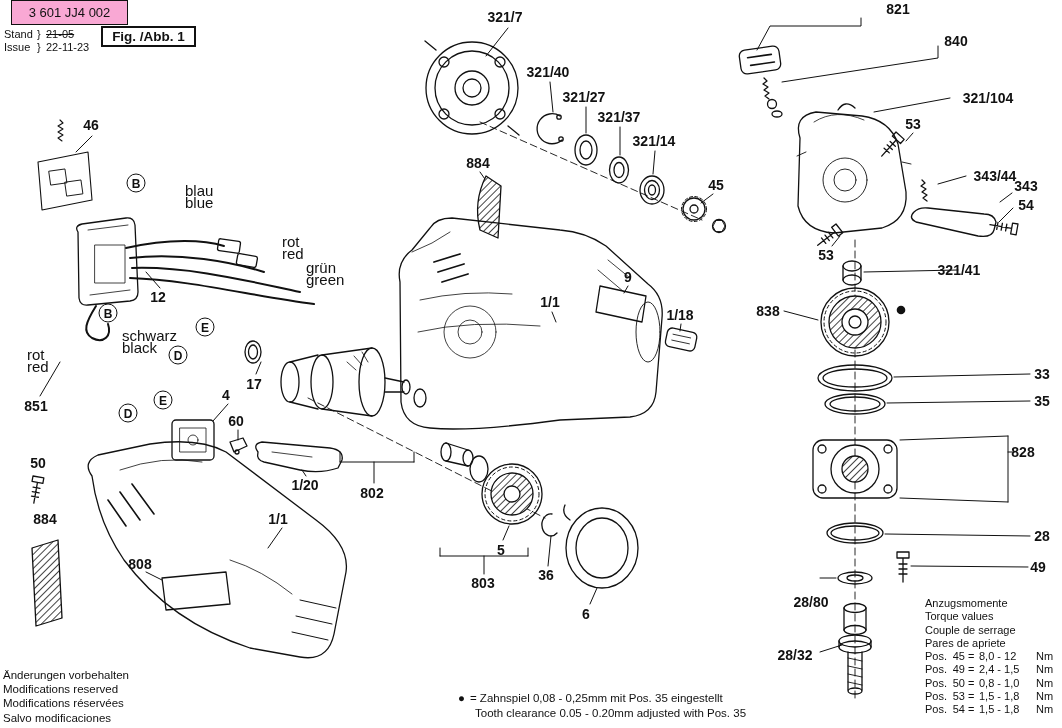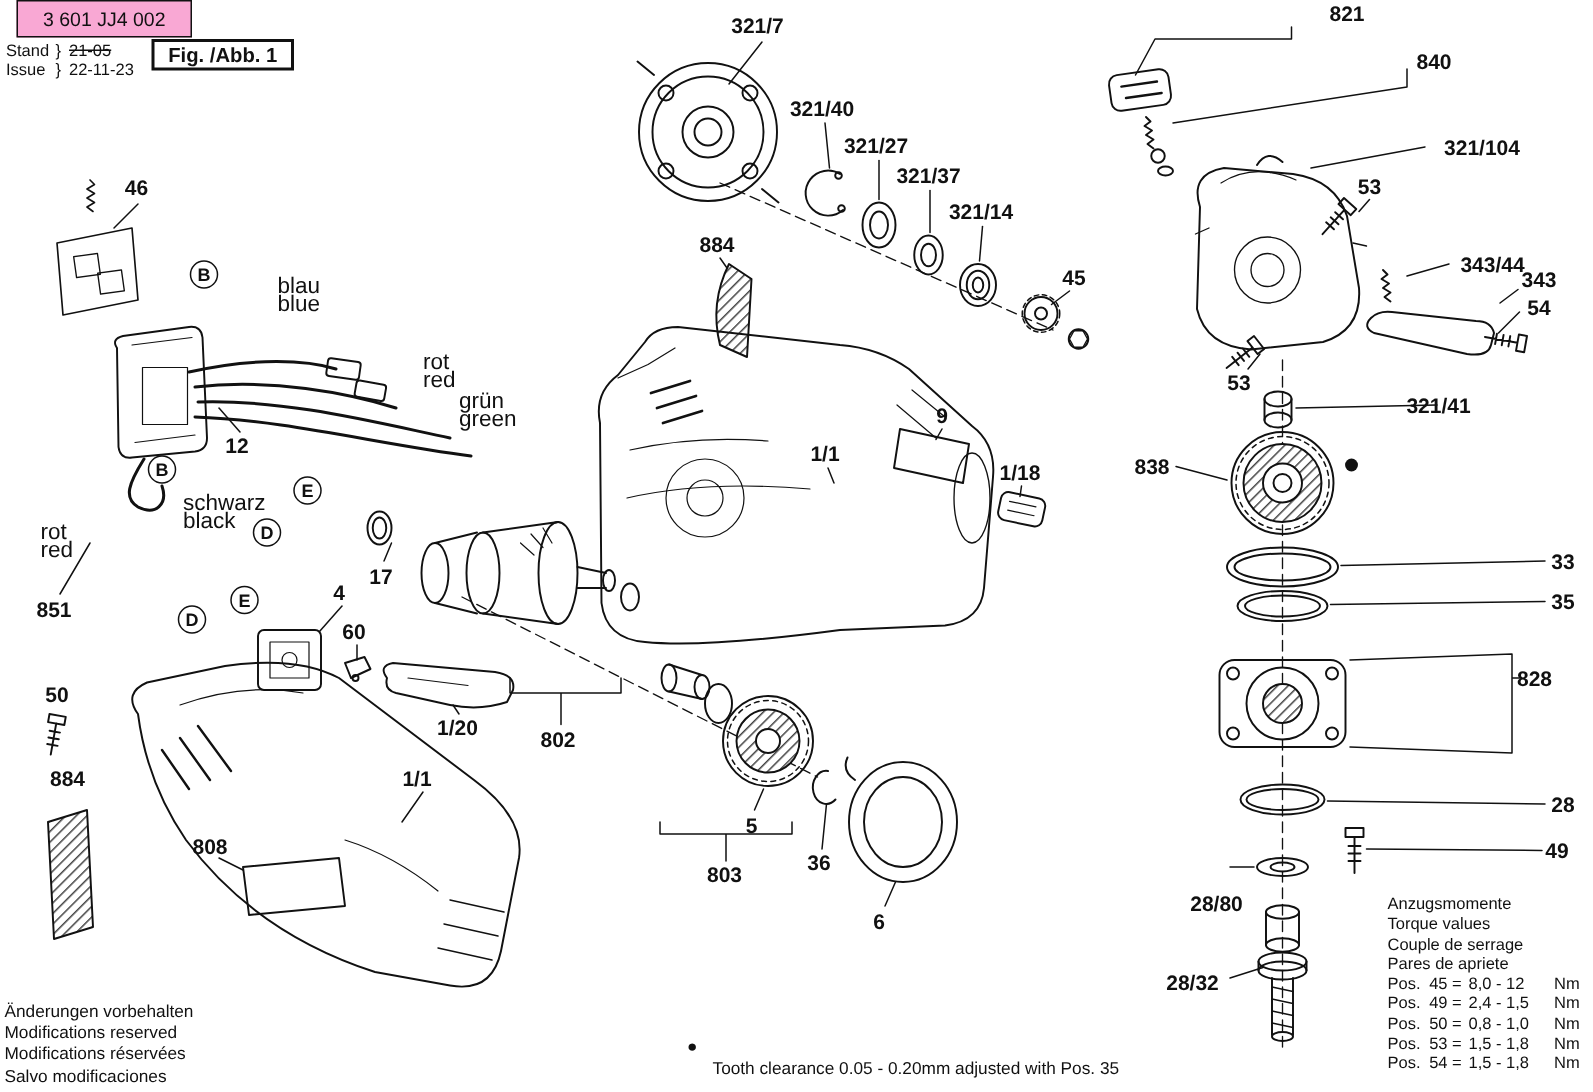--- a/index.html
+++ b/index.html
@@ -457,20 +457,21 @@
   <div class="footer-left">
     <div>Änderungen vorbehalten</div>
     <div>Modifications reserved</div>
     <div>Modifications réservées</div>
     <div>Salvo modificaciones</div>
   </div>
 
   <div class="footnote">
     <div class="row1">
       <span>●</span>
+      <span>= Zahnspiel 0,08 - 0,25mm mit Pos. 35 eingestellt</span>
     </div>
     <div class="indent">Tooth clearance 0.05 - 0.20mm adjusted with Pos. 35</div>
   </div>
 
   <div class="torque">
     <div>Anzugsmomente</div>
     <div>Torque values</div>
     <div>Couple de serrage</div>
     <div>Pares de apriete</div>
     <div id="torque-rows">

